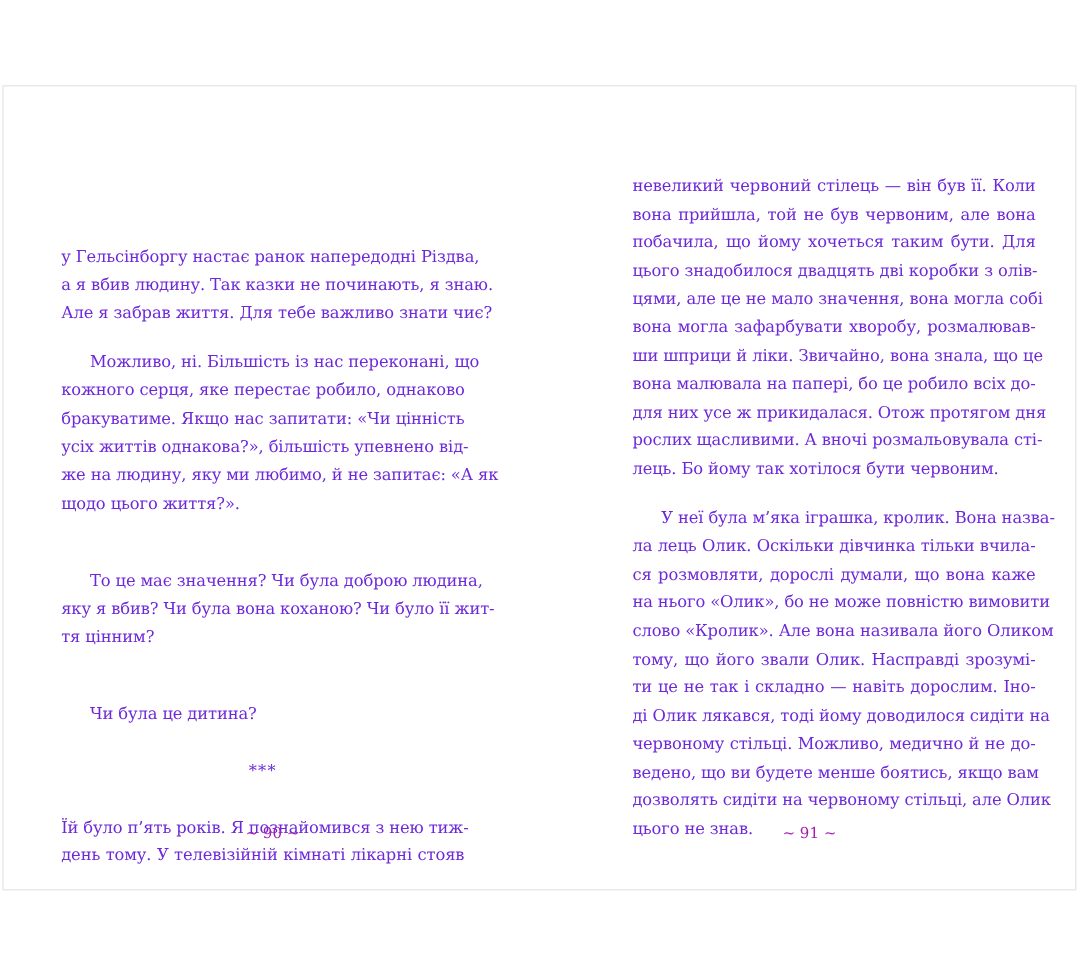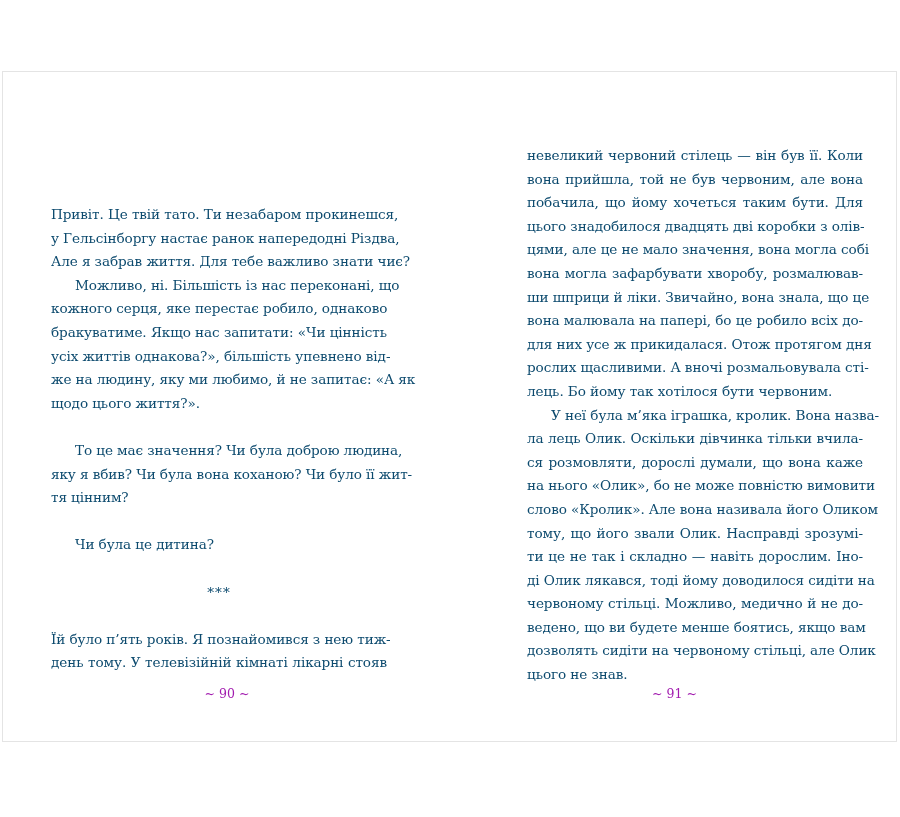--- a/index.html
+++ b/index.html
@@ -7,42 +7,42 @@
     .spread {
       position: absolute; left: 2px; top: 71px; width: 895px; height: 671px;
       border: 1px solid #e4e4e4; background: #ffffff; box-sizing: border-box;
     }
     .page { position: absolute; top: 0; height: 100%; }
     .page-left { left: 0; width: 448px; }
     .page-right { left: 448px; width: 447px; }
     .text {
       position: absolute; width: 336px;
       font-family: "DejaVu Serif", "Liberation Serif", serif;
-      font-size: 13.6px; line-height: 23.6px; color: #0c4a6e;
+      font-size: 13.6px; line-height: 23.6px; color: #6d28d9;
       text-align: justify; letter-spacing: -0.1px;
     }
-    .indent { text-indent: 24px; }
+    .indent { text-indent: 24px; margin-top: 17px; }
     .line { display: block; white-space: nowrap; text-align: justify; text-align-last: justify; }
     .line.last { text-align-last: left; }
     .gap { height: 23.6px; }
     .stars { text-align: center; display: block; letter-spacing: 1px; }
     .folio {
       position: absolute; width: 100%; text-align: center; top: 614px;
       font-family: "DejaVu Serif", "Liberation Serif", serif; font-size: 12.5px; color: #a21caf;
     }
   </style>
 </head>
 <body>
 
 <div class="spread">
 
   <div class="page page-left">
     <div class="text" style="left:48px; top:131px;">
-      <span class="line">Привіт. Це твій тато. Ти незабаром прокинешся,</span>
       <span class="line">у Гельсінборгу настає ранок напередодні Різдва,</span>
+      <span class="line">а я вбив людину. Так казки не починають, я знаю.</span>
       <span class="line">Але я забрав життя. Для тебе важливо знати чиє?</span>
       <span class="line indent">Можливо, ні. Більшість із нас переконані, що</span>
       <span class="line">кожного серця, яке перестає робило, однаково</span>
       <span class="line">бракуватиме. Якщо нас запитати: «Чи цінність</span>
       <span class="line">усіх життів однакова?», більшість упевнено від-</span>
       <span class="line">же на людину, яку ми любимо, й не запитає: «А як</span>
       <span class="line last">щодо цього життя?».</span>
       <div class="gap"></div>
       <span class="line indent">То це має значення? Чи була доброю людина,</span>
       <span class="line">яку я вбив? Чи була вона коханою? Чи було її жит-</span>

